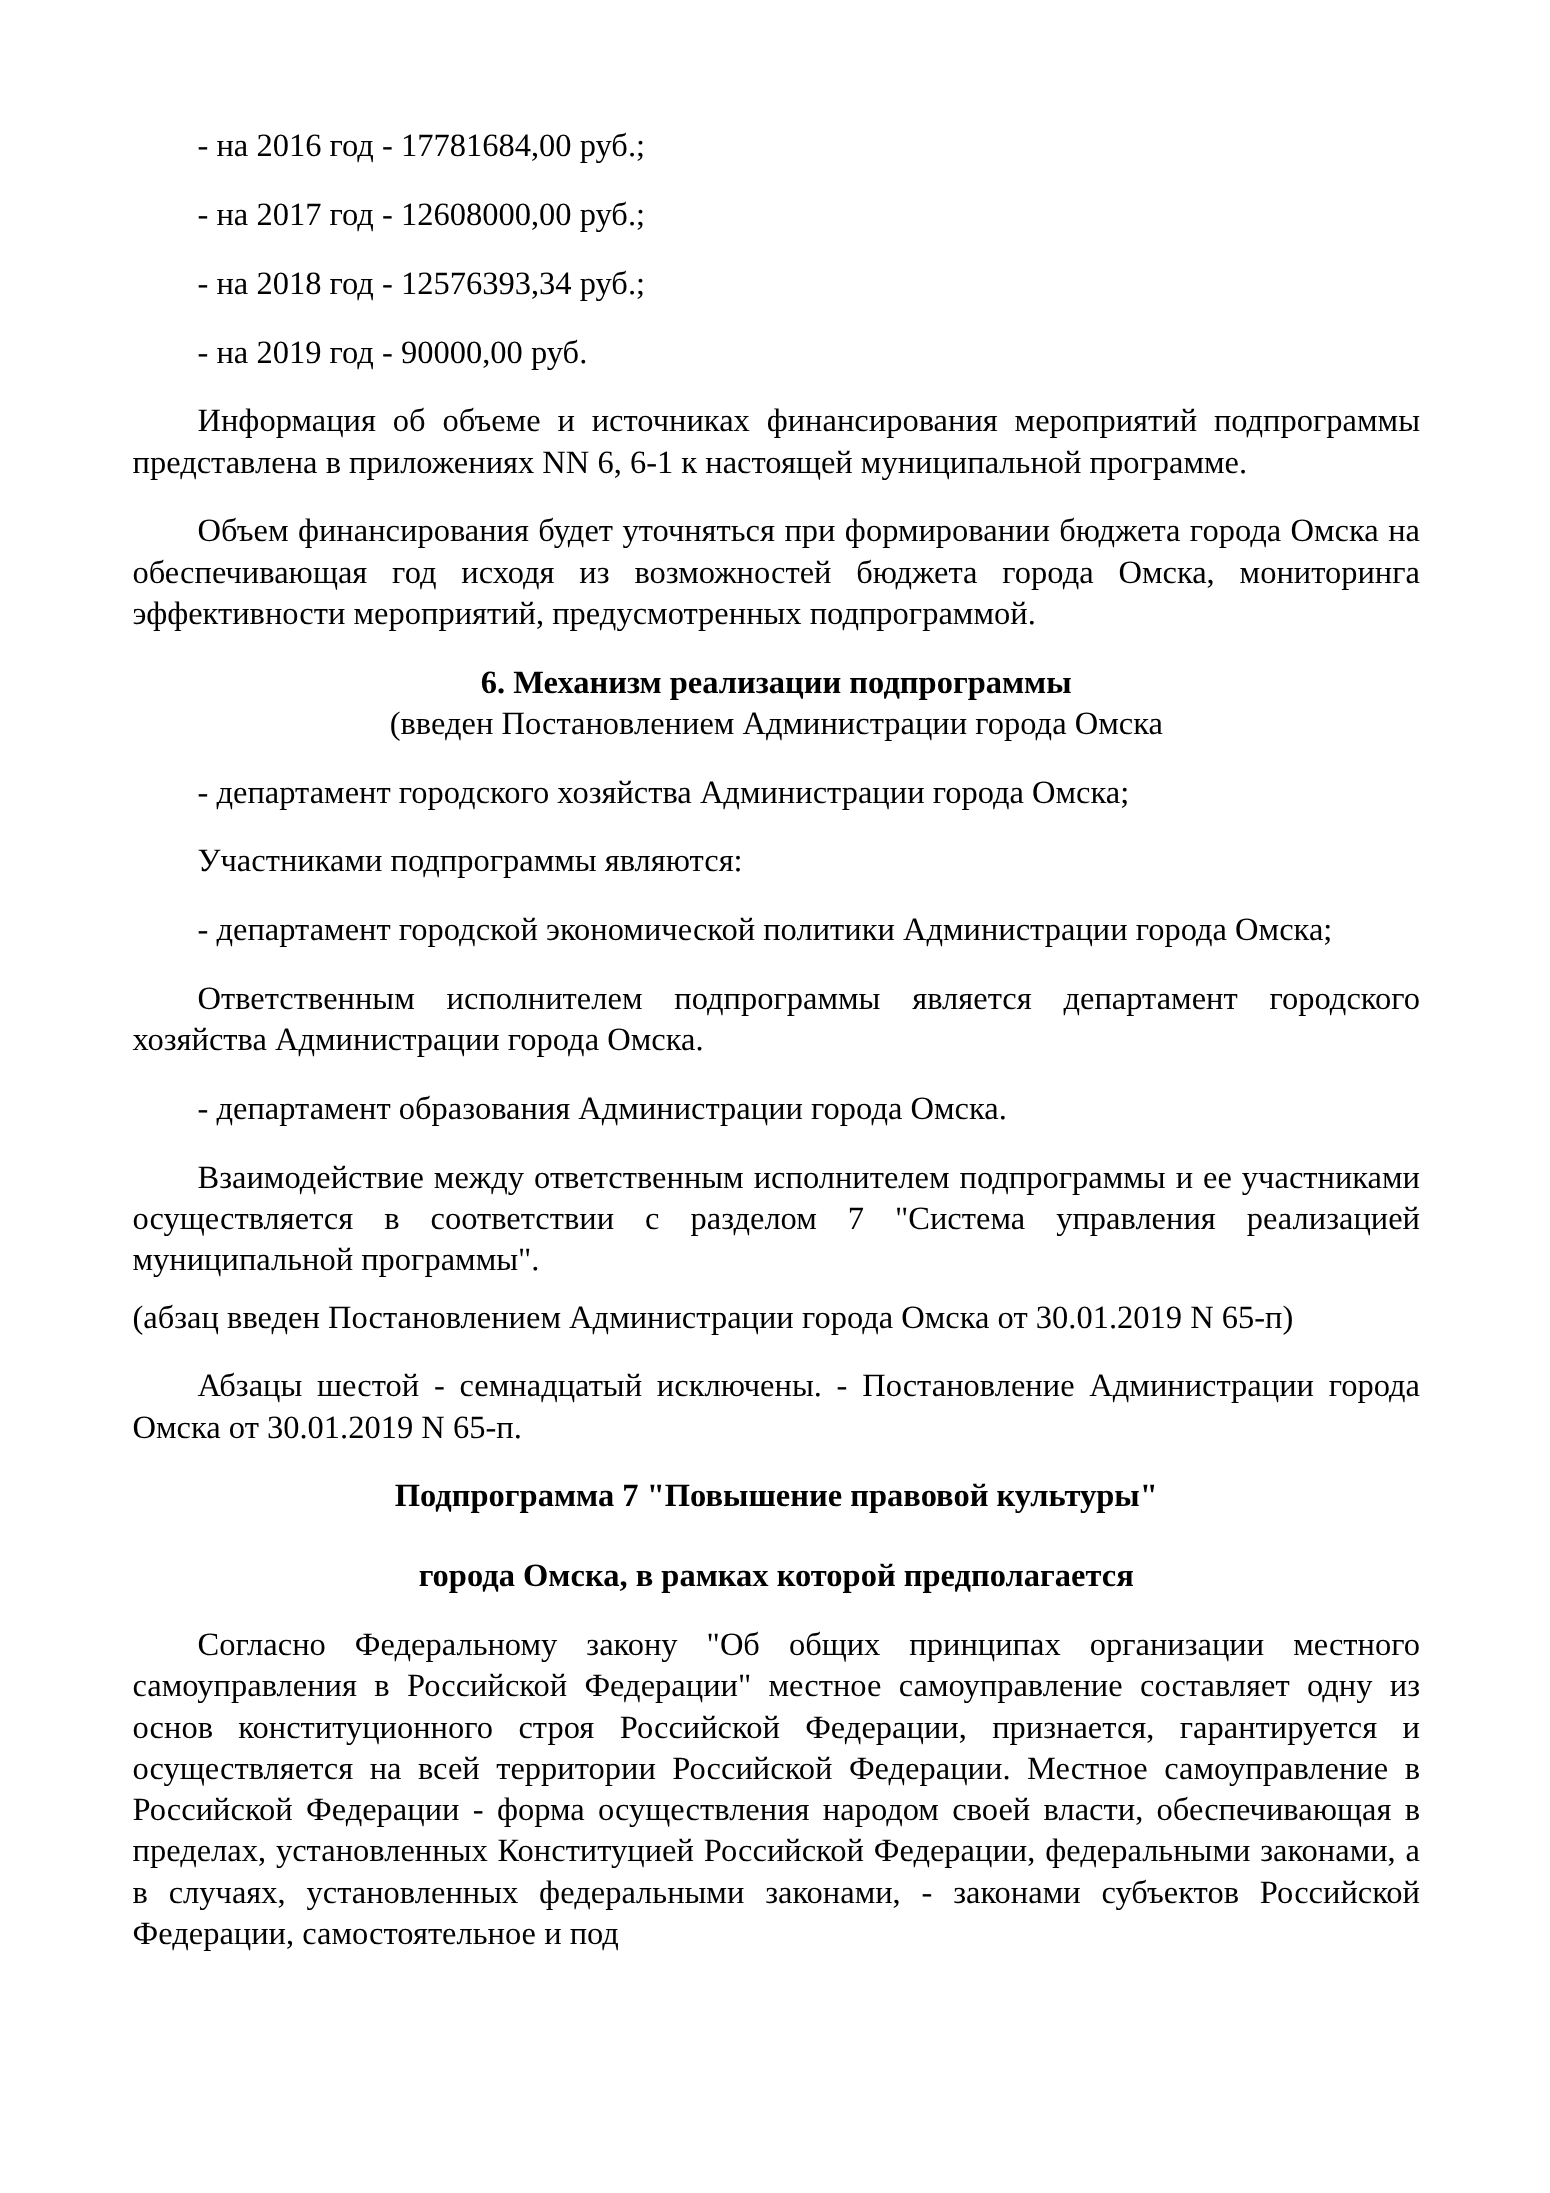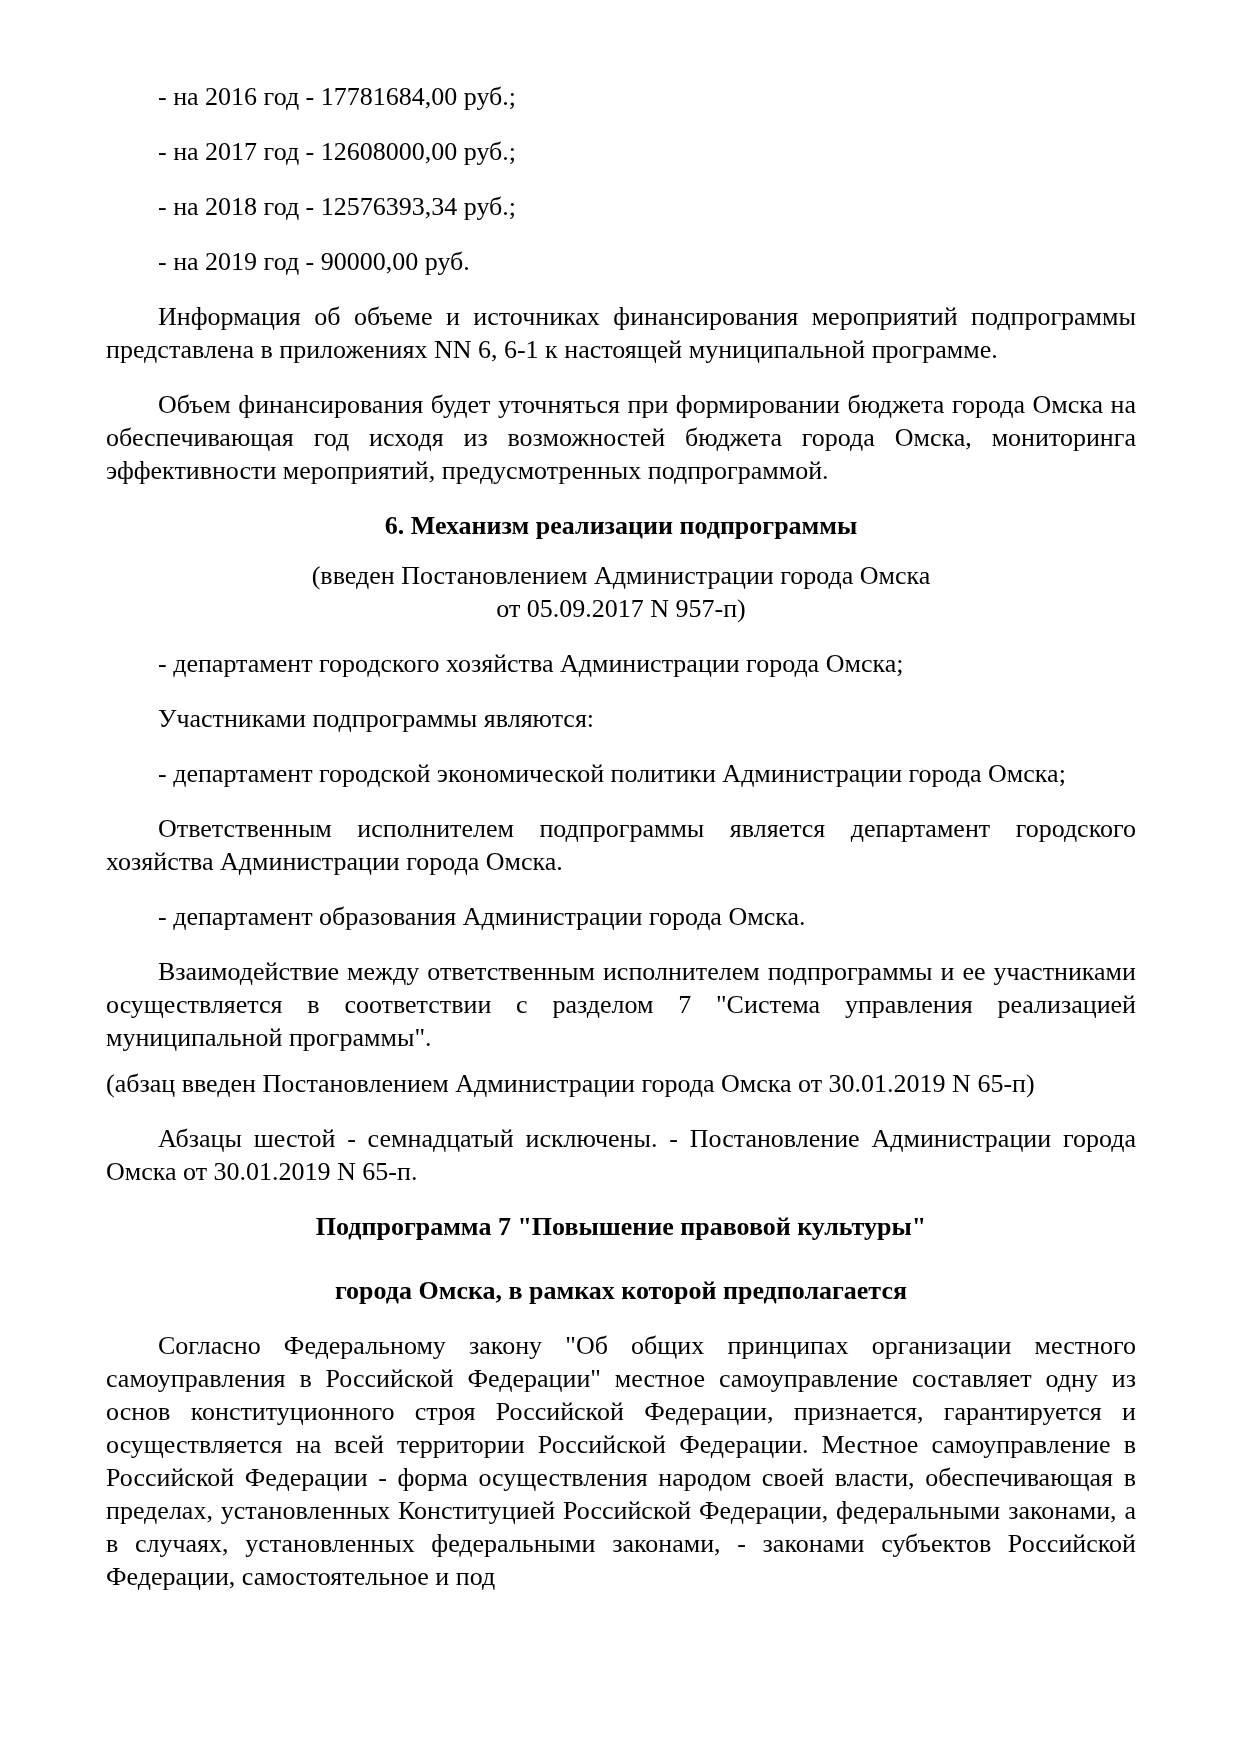--- a/index.html
+++ b/index.html
@@ -12,35 +12,35 @@
     position: relative;
     width: 1240px;
     height: 1754px;
     margin: 0 auto;
     background: #ffffff;
     color: #000000;
     font-family: "Liberation Serif", "DejaVu Serif", serif;
     font-size: 26px;
     line-height: 33px;
     box-sizing: border-box;
-    padding: 80px 104px 0 106px;
+    padding: 100px 104px 0 106px;
     overflow: hidden;
   }
   .p {
     margin: 0 0 22px 0;
     text-indent: 52px;
     text-align: justify;
   }
   .m0 { margin: 0; }
   .center {
     text-align: center;
     text-indent: 0;
   }
   .bold { font-weight: bold; }
-  .h6 { margin: 8px 0 17px 0; }
+  .h6 { margin: 8px 0 0 0; }
   .intro-block { margin: 0 0 22px 0; }
   .hsub { margin: 10px 0 30px 0; }
   .h1s {
     line-height: 36px;
     margin: 0 0 20px 0;
   }
   .note-line {
     text-indent: 0;
     text-align: left;
     margin-top: 13px;
@@ -58,21 +58,20 @@
   <p class="p">- на 2019 год - 90000,00 руб.</p>
 
   <p class="p">Информация об объеме и источниках финансирования мероприятий подпрограммы представлена в приложениях NN 6, 6-1 к настоящей муниципальной программе.</p>
 
   <p class="p">Объем финансирования будет уточняться при формировании бюджета города Омска на обеспечивающая год исходя из возможностей бюджета города Омска, мониторинга эффективности мероприятий, предусмотренных подпрограммой.</p>
 
   <div class="center bold h6">6. Механизм реализации подпрограммы</div>
 
   <div class="intro-block">
     <div class="center">(введен Постановлением Администрации города Омска</div>
-    <div class="center">от 05.09.2017 N 957-п)</div>
   </div>
 
   <p class="p">- департамент городского хозяйства Администрации города Омска;</p>
 
   <p class="p">Участниками подпрограммы являются:</p>
   <p class="p">- департамент городской экономической политики Администрации города Омска;</p>
   <p class="p">Ответственным исполнителем подпрограммы является департамент городского хозяйства Администрации города Омска.</p>
 
   <p class="p">- департамент образования Администрации города Омска.</p>
 

